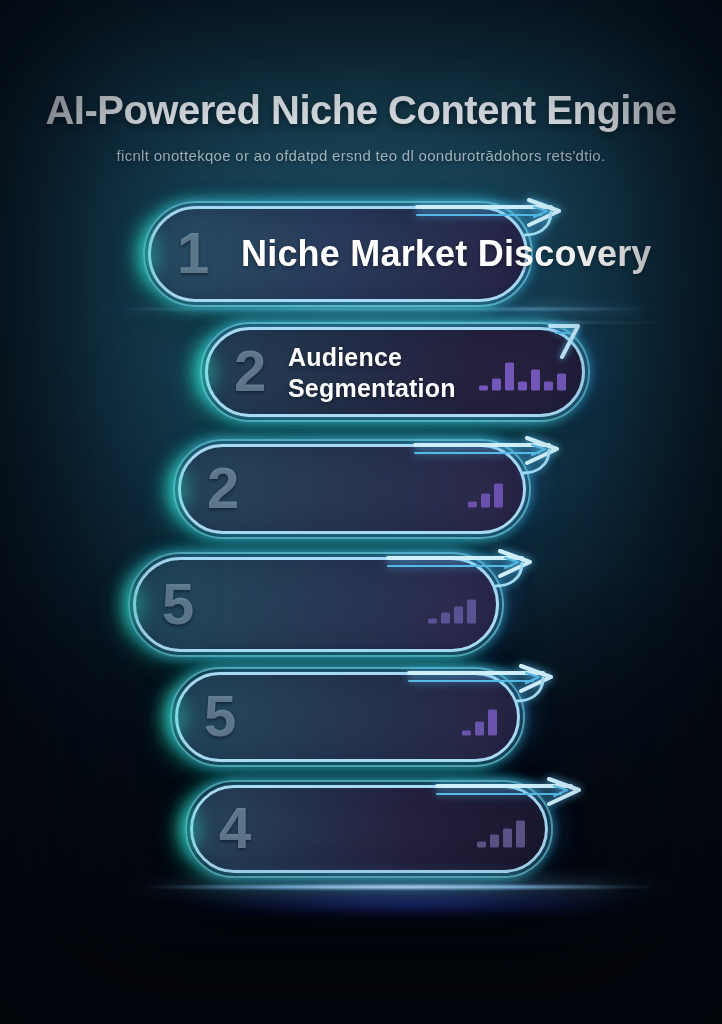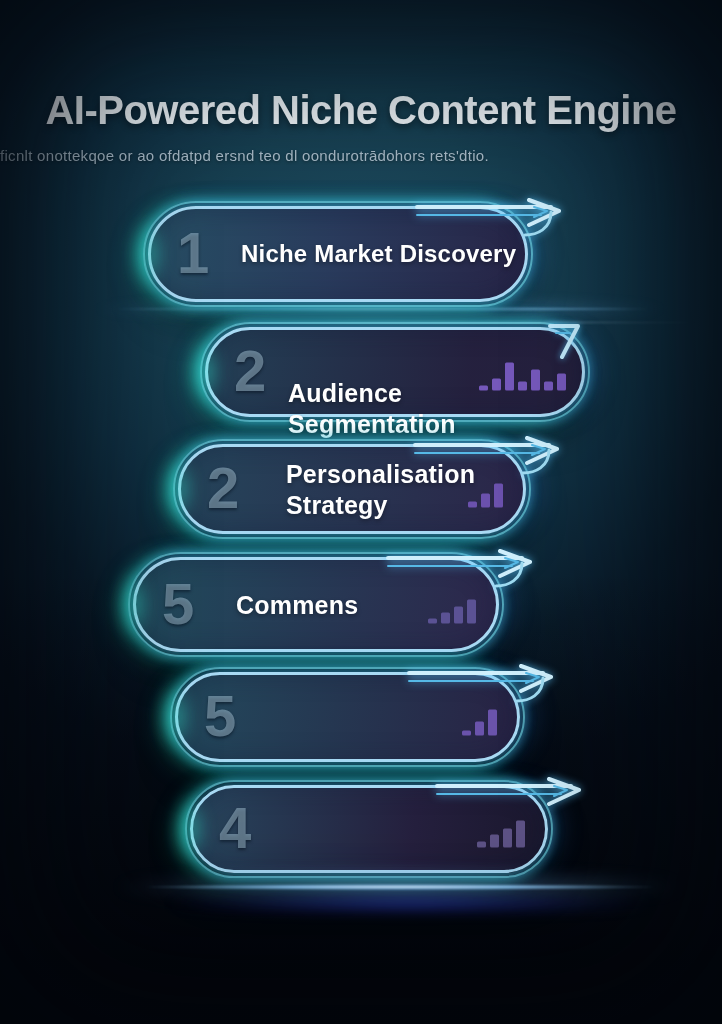--- a/index.html
+++ b/index.html
@@ -20,21 +20,21 @@
     position:absolute; inset:0; pointer-events:none;
     box-shadow:inset 0 0 150px 45px rgba(2,6,12,.8);
   }
 
   .title {
     position:absolute; left:0; right:0; top:88px; text-align:center;
     font-size:40px; font-weight:700; letter-spacing:-.5px; color:#eef5f9;
     text-shadow:0 3px 7px rgba(0,0,0,.45);
   }
   .subtitle {
-    position:absolute; left:0; right:0; top:147px; text-align:left;
+    position:absolute; left:0; right:0; top:147px; text-align:center;
     font-size:15px; font-weight:400; letter-spacing:.3px; color:#a7bac7;
     text-shadow:0 1px 3px rgba(0,0,0,.4);
   }
 
   
   .capsule {
     position:absolute; border-radius:50px;
     border:3px solid #a8daf4;
     box-shadow:
       0 0 14px rgba(80,190,250,.45),
@@ -72,22 +72,22 @@
     position:absolute; left:26px; top:50%; transform:translateY(-52%);
     font-size:58px; font-weight:700; color:rgba(168,198,216,.5);
     text-shadow:0 2px 3px rgba(8,18,32,.55);
   }
   .label {
     position:absolute; top:50%; transform:translateY(-50%);
     color:#fff; font-weight:700; font-size:25px; line-height:1.22;
     letter-spacing:.2px; max-width:215px;
     text-shadow:0 2px 4px rgba(0,0,0,.35);
   }
-  .c1 .label { left:90px;  font-size:24px; max-width:none; white-space:nowrap; }
-  .c2 .label { left:80px;margin-top:36px; }
+  .c1 .label { left:90px;  font-size:36px; max-width:none; white-space:nowrap; }
+  .c2 .label { left:80px; }
   .c3 .label { left:105px; }
   .c4 .label { left:100px; max-width:none; white-space:nowrap; }
   .c5 .label { left:112px; }
   .c6 .label { left:88px; }
 
   .bars {
     position:absolute; right:20px; top:50%; transform:translateY(-42%);
     display:flex; align-items:flex-end; gap:4px; height:32px;
   }
   .c2 .bars { right:16px; }
@@ -186,39 +186,37 @@
   <div class="capsule c3">
     <div class="glow-left"></div>
     <svg class="arrow" viewBox="0 0 170 46">
       <path d="M2 9 H136" stroke="#cfeffc" stroke-width="4" stroke-linecap="round" fill="none"></path>
       <path d="M2 17 H126" stroke="#56b9e6" stroke-width="2" stroke-linecap="round" fill="none"></path>
       <path d="M114 2 L144 13 L114 27" stroke="#cfeffc" stroke-width="4" stroke-linejoin="round" stroke-linecap="round" fill="none"></path>
       <path d="M119 9 L132 13 L119 19" stroke="#56b9e6" stroke-width="2" stroke-linejoin="round" stroke-linecap="round" fill="none"></path>
       <path d="M136 14 C136 31 122 37 110 37" stroke="#9fdcf2" stroke-width="3" stroke-linecap="round" fill="none"></path>
     </svg>
     <span class="num">2</span>
-    <span class="label">Personalisation Strategy</span>
     <div class="bars">
         <div class="bar" style="height: 6px; background: rgb(107, 81, 173);"></div>
         <div class="bar" style="height: 14px; background: rgb(107, 81, 173);"></div>
         <div class="bar" style="height: 24px; background: rgb(107, 81, 173);"></div>
       </div>
   </div>
 
   <div class="capsule c4">
     <div class="glow-left"></div>
     <svg class="arrow" viewBox="0 0 170 46">
       <path d="M2 9 H136" stroke="#cfeffc" stroke-width="4" stroke-linecap="round" fill="none"></path>
       <path d="M2 17 H126" stroke="#56b9e6" stroke-width="2" stroke-linecap="round" fill="none"></path>
       <path d="M114 2 L144 13 L114 27" stroke="#cfeffc" stroke-width="4" stroke-linejoin="round" stroke-linecap="round" fill="none"></path>
       <path d="M119 9 L132 13 L119 19" stroke="#56b9e6" stroke-width="2" stroke-linejoin="round" stroke-linecap="round" fill="none"></path>
       <path d="M136 14 C136 31 122 37 110 37" stroke="#9fdcf2" stroke-width="3" stroke-linecap="round" fill="none"></path>
     </svg>
     <span class="num">5</span>
-    <span class="label">Commens</span>
     <div class="bars">
         <div class="bar" style="height: 5px; background: rgb(91, 82, 148);"></div>
         <div class="bar" style="height: 11px; background: rgb(91, 82, 148);"></div>
         <div class="bar" style="height: 17px; background: rgb(91, 82, 148);"></div>
         <div class="bar" style="height: 24px; background: rgb(91, 82, 148);"></div>
       </div>
   </div>
 
   <div class="capsule c5">
     <div class="glow-left"></div>

